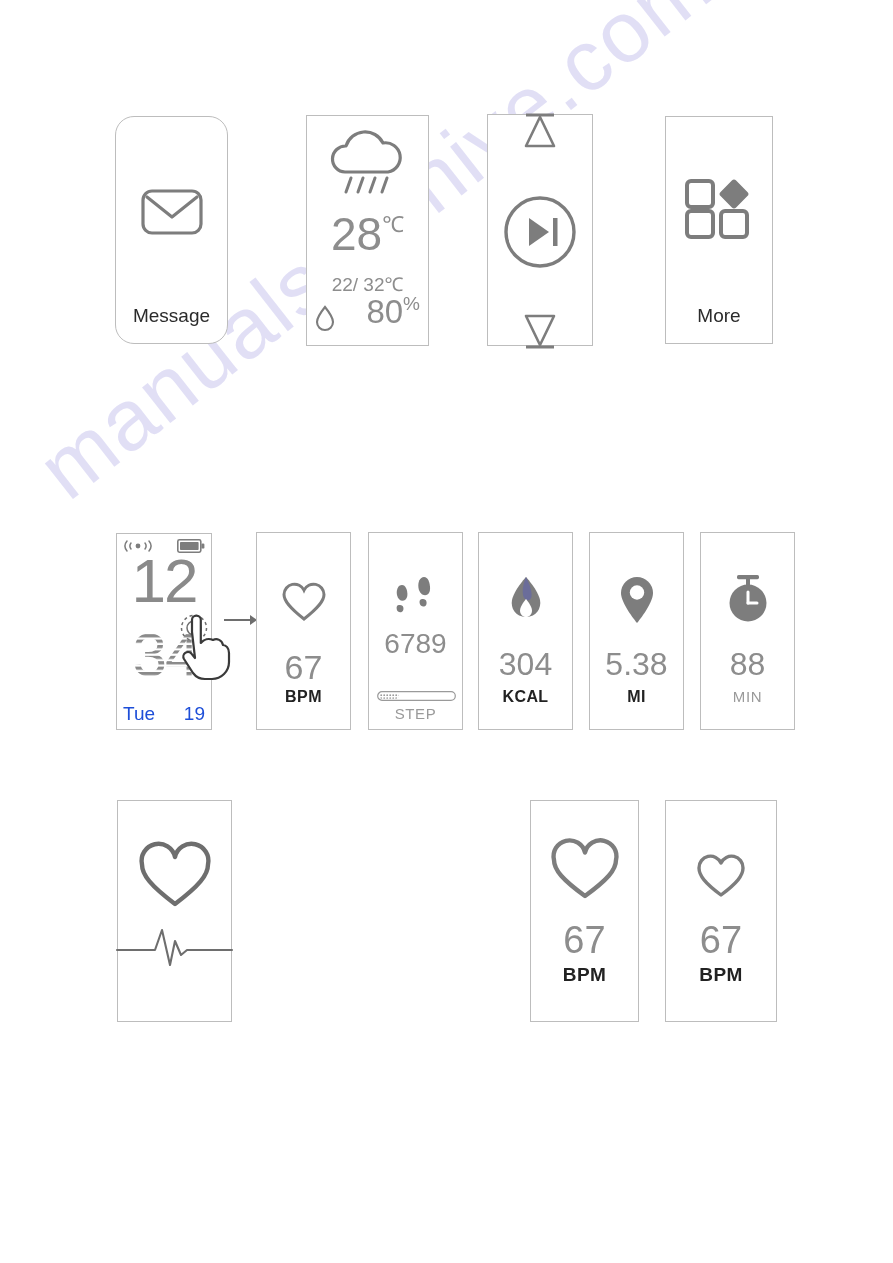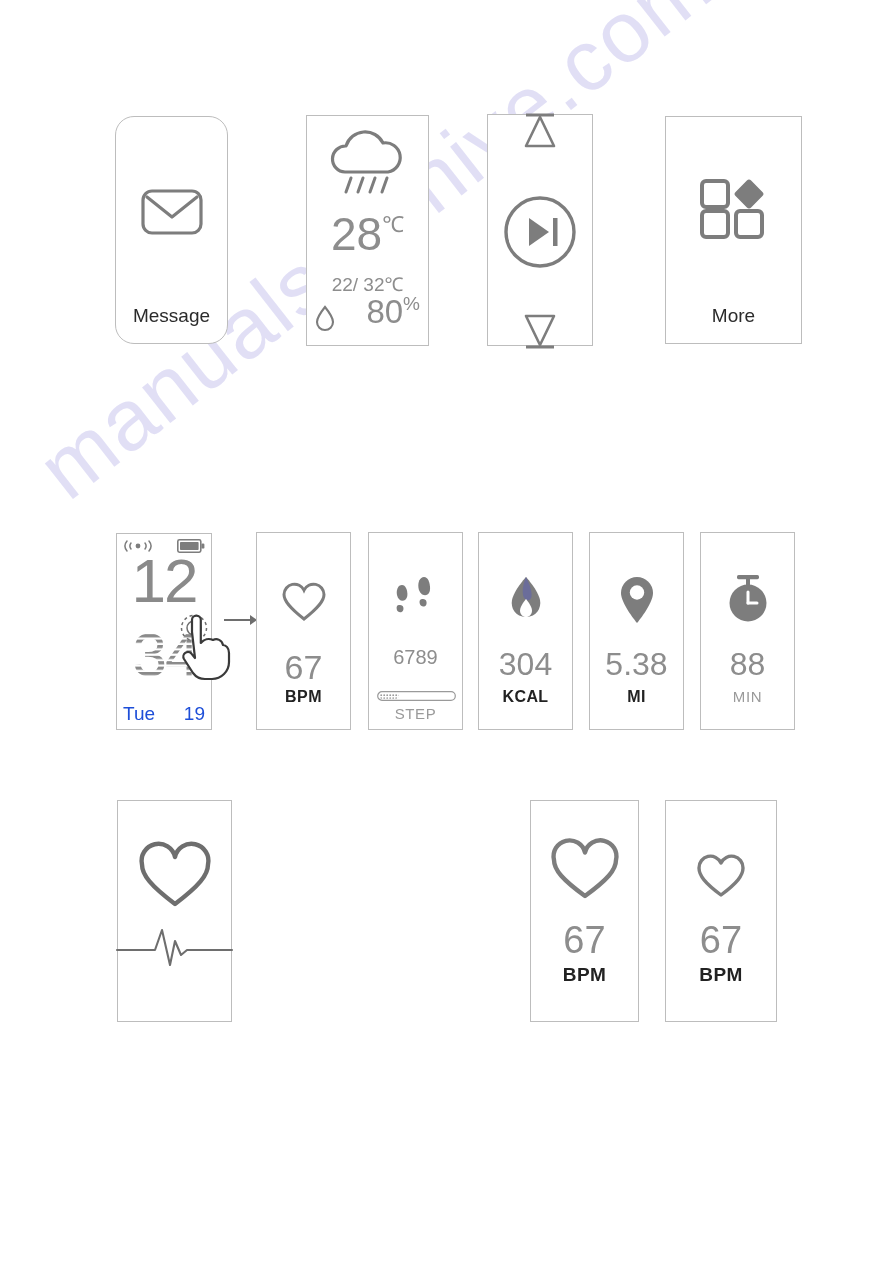--- a/index.html
+++ b/index.html
@@ -71,21 +71,21 @@
     font-size:15px;
     letter-spacing:.6px;
   }
 
   svg{display:block;overflow:visible;}
 
   
   #p-message{left:115px;top:116px;width:113px;height:228px;border-radius:19px;}
   #p-weather{left:306px;top:115px;width:123px;height:231px;}
   #p-music  {left:487px;top:114px;width:106px;height:232px;}
-  #p-more   {left:665px;top:116px;width:137px;height:228px;}
+  #p-more   {left:665px;top:116px;width:108px;height:228px;}
 
   
   #p-clock  {left:116px;top:533px;width:96px;height:197px;}
   #p-bpm1   {left:256px;top:532px;width:95px;height:198px;}
   #p-step   {left:368px;top:532px;width:95px;height:198px;}
   #p-kcal   {left:478px;top:532px;width:95px;height:198px;}
   #p-mi     {left:589px;top:532px;width:95px;height:198px;}
   #p-min    {left:700px;top:532px;width:95px;height:198px;}
 
   
@@ -269,21 +269,21 @@
 
   <div class="panel" id="p-step">
     <div class="pcenter" style="top:40px;">
       <svg width="44" height="48" viewBox="0 0 44 48" style="margin:0 auto;">
         <path d="M8 12 C4 12 2 17 3 22 C4 27 8 29 11 27 C14 25 14 19 12 15 C11 13 10 12 8 12 Z" fill="#7d7d7d"></path>
         <path d="M5 32 C3 32 2.2 34 2.8 36.5 C3.4 39 6 40 8 38.8 C10 37.6 9.8 34 8.6 33 C7.8 32.3 6.5 32 5 32 Z" fill="#7d7d7d"></path>
         <path d="M30 4 C26 4 23.5 9 24.5 15 C25.5 21 30 23.5 33.5 21.5 C37 19.5 36.5 12 34.5 7.5 C33.5 5.3 32 4 30 4 Z" fill="#7d7d7d"></path>
         <path d="M28 26 C25.8 26 25 28.2 25.8 30.8 C26.6 33.4 29.2 34.2 31.2 33 C33.2 31.8 32.8 28 31.6 27 C30.8 26.3 29.6 26 28 26 Z" fill="#7d7d7d"></path>
       </svg>
     </div>
-    <div class="pcenter big-num" style="top:113px;font-size:20px;">6789</div>
+    <div class="pcenter big-num" style="top:95px;font-size:28px;">6789</div>
     <div style="position:absolute;left:8px;right:8px;top:158px;">
       <svg width="79" height="10" viewBox="0 0 79 10" style="margin:0 auto;">
         <defs>
           <pattern id="dots" width="3" height="3" patternUnits="userSpaceOnUse">
             <circle cx="1.2" cy="1.2" r="0.9" fill="#9a9a9a"></circle>
           </pattern>
         </defs>
         <rect x="0.7" y="0.7" width="77.6" height="8.6" rx="4.3" fill="none" stroke="#9a9a9a" stroke-width="1.2"></rect>
         <rect id="step-fill" x="2.2" y="2.2" height="5.6" rx="2.8" fill="url(#dots)" width="19.40"></rect>
       </svg>

